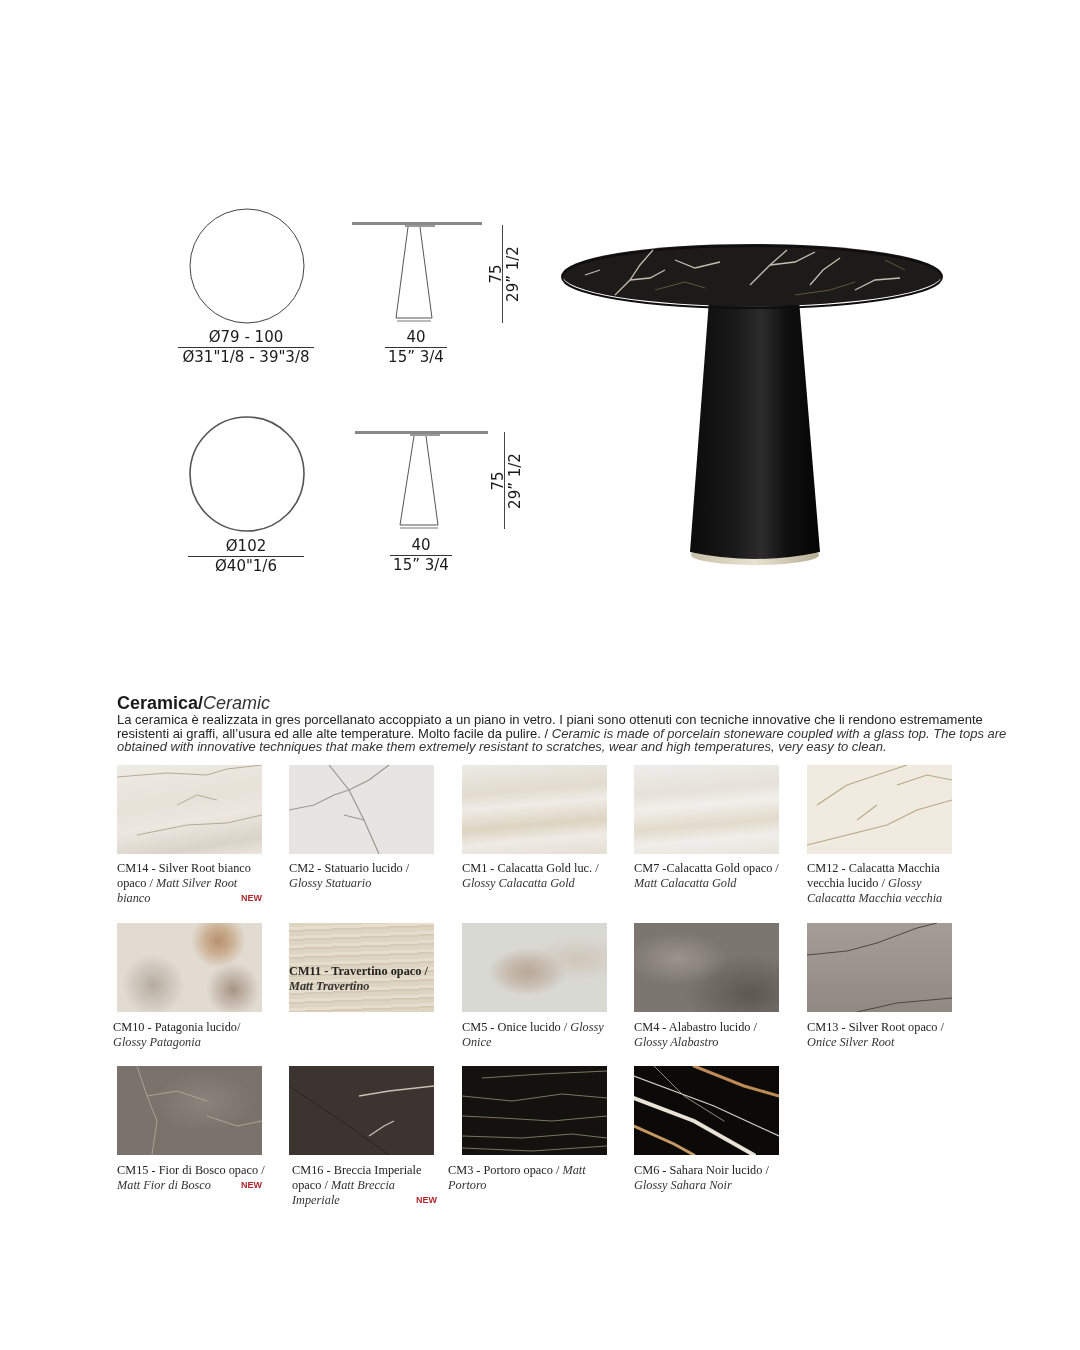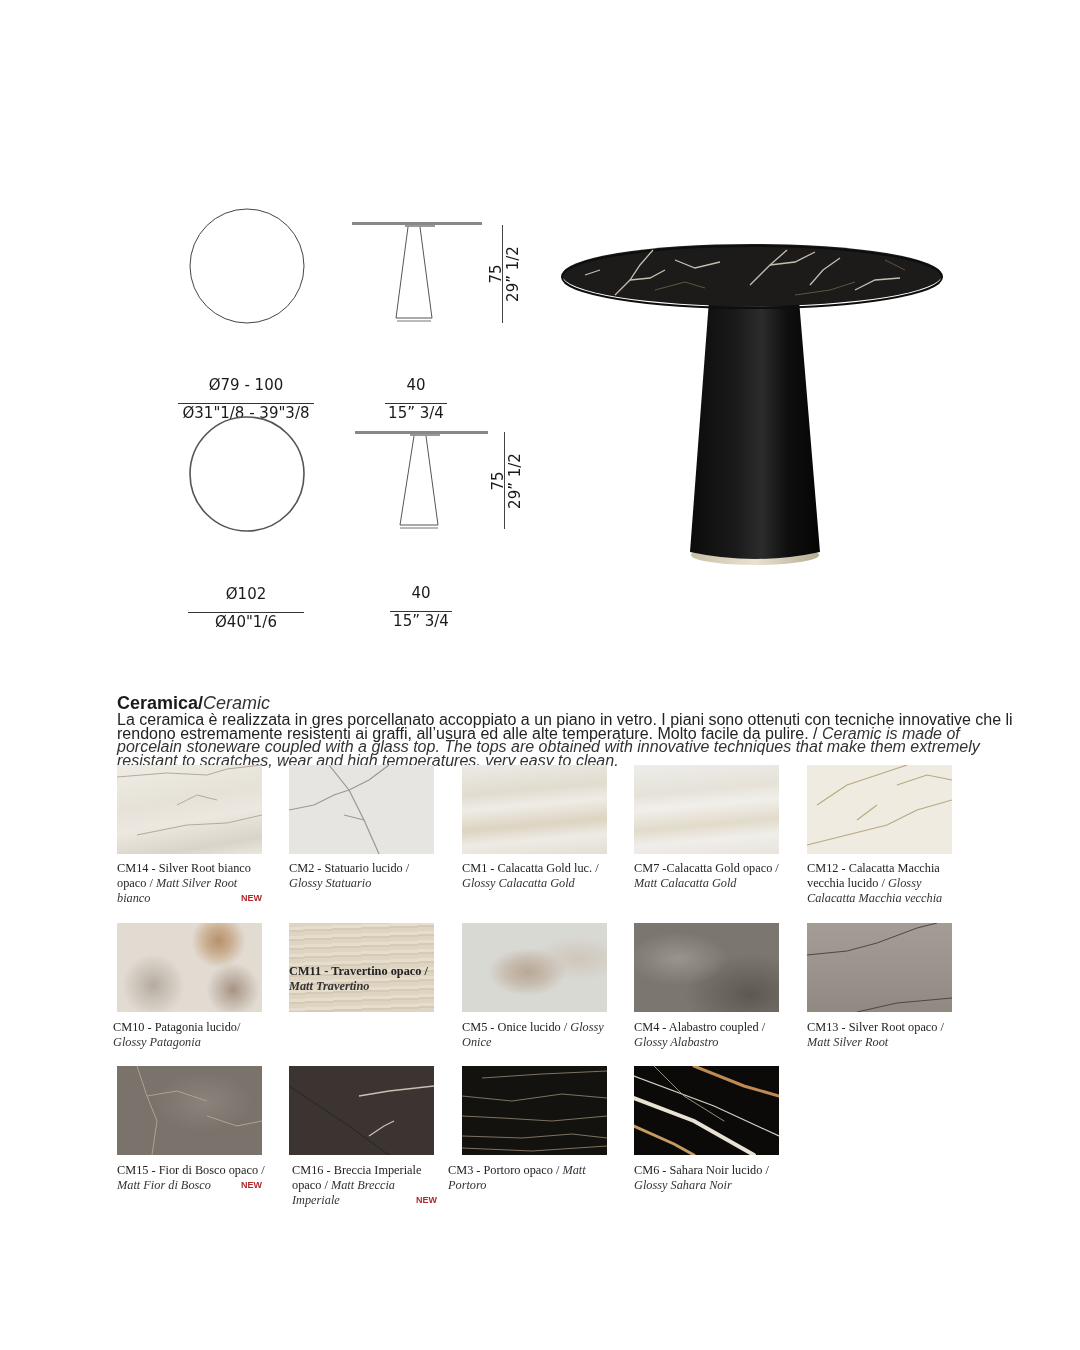--- a/index.html
+++ b/index.html
@@ -2,29 +2,29 @@
 <html><head>
 <meta charset="utf-8">
 <style>
   html, body { margin: 0; padding: 0; background: #ffffff; }
   body { width: 1080px; height: 1350px; position: relative; overflow: hidden;
          font-family: "DejaVu Sans", sans-serif; color: #1a1a1a; }
   .abs { position: absolute; }
 
   
   .dim { font-family: "DejaVu Sans", sans-serif; font-size: 15px; color: #1a1a1a; text-align: center; line-height: 18px; }
-  .dim-top { border-bottom: 1px solid #333; padding-bottom: 9px; margin-top: 48px; }
+  .dim-top { border-bottom: 1px solid #333; padding-bottom: 1px; }
   .vdim { position: absolute; transform: rotate(-90deg); transform-origin: center center;
           font-family: "DejaVu Sans", sans-serif; font-size: 15px; white-space: nowrap; text-align:center; }
 
   
   .title { font-family: "Liberation Serif", serif; font-size: 19px; }
   .title b { font-family: "Liberation Sans", sans-serif; font-weight: bold; font-size: 18px; }
   .title i { font-family: "Liberation Sans", sans-serif; font-style: italic; font-weight: normal; font-size: 18px; color: #333; }
-  .desc { font-family: "Liberation Sans", sans-serif; font-size: 16px; line-height: 13.5px; color: #222; width: 905px; }
+  .desc { font-family: "Liberation Sans", sans-serif; font-size: 13px; line-height: 13.5px; color: #222; width: 905px; }
   .desc i { color: #333; }
 
   .swatch { position: absolute; width: 145px; height: 89px; }
   .caption { position: absolute; width: 150px; font-family: "Liberation Serif", serif; font-size: 12.3px; line-height: 15px; color: #222; }
   .caption i { font-style: italic; color: #333; }
   .new { position: absolute; right: 5px; bottom: 0; font-family: "Liberation Sans", sans-serif; font-size: 9px; color: #b0282d; font-weight: bold; }
 </style>
 </head>
 <body>
 
@@ -177,33 +177,33 @@
   <span>CM11 - Travertino opaco / </span><i>Matt Travertino</i>
 </div>
 
 <div class="swatch" style="left:462px;top:923px;background:radial-gradient(ellipse at 45% 55%,#b8a896 0,#c7bcaf 18%,transparent 35%),radial-gradient(ellipse at 80% 40%,#cfc6b9 0,transparent 30%),#d9d9d4;"></div>
 <div class="caption" style="left:462px;top:1020px;">
   <span>CM5 - Onice lucido / </span><i>Glossy Onice</i>
 </div>
 
 <div class="swatch" style="left:634px;top:923px;background:radial-gradient(ellipse at 30% 40%,#9a948c 0,transparent 35%),radial-gradient(ellipse at 80% 80%,#5e5852 0,transparent 40%),#7b766f;"></div>
 <div class="caption" style="left:634px;top:1020px;">
-  <span>CM4 - Alabastro coupled / </span><i>Glossy Alabastro</i>
+  <span>CM4 - Alabastro lucido / </span><i>Glossy Alabastro</i>
 </div>
 
 <div class="swatch" style="left:807px;top:923px;background:linear-gradient(180deg,#a39d95 0%,#9a948c 50%,#8f8981 100%);">
   <svg width="145" height="89">
       <g fill="none" stroke="#4e4740" stroke-width="1">
         <path d="M0,32 L40,28 L70,20 L110,5 L130,0"></path>
         <path d="M50,89 L90,80 L145,75"></path>
       </g>
     </svg>
 </div>
 <div class="caption" style="left:807px;top:1020px;">
-  <span>CM13 - Silver Root opaco / </span><i>Matt Silver Root</i>
+  <span>CM13 - Silver Root opaco / </span><i>Onice Silver Root</i>
 </div>
 
 <div class="swatch" style="left:117px;top:1066px;background:radial-gradient(ellipse at 60% 40%,#8a837b 0,transparent 40%),#7a736c;">
   <svg width="145" height="89">
       <g fill="none" stroke="#aaa395" stroke-width="1">
         <path d="M20,0 L30,30 L40,55 L35,89"></path>
         <path d="M30,30 L60,25 L90,35"></path>
         <path d="M90,50 L120,60 L145,55"></path>
       </g>
     </svg>

